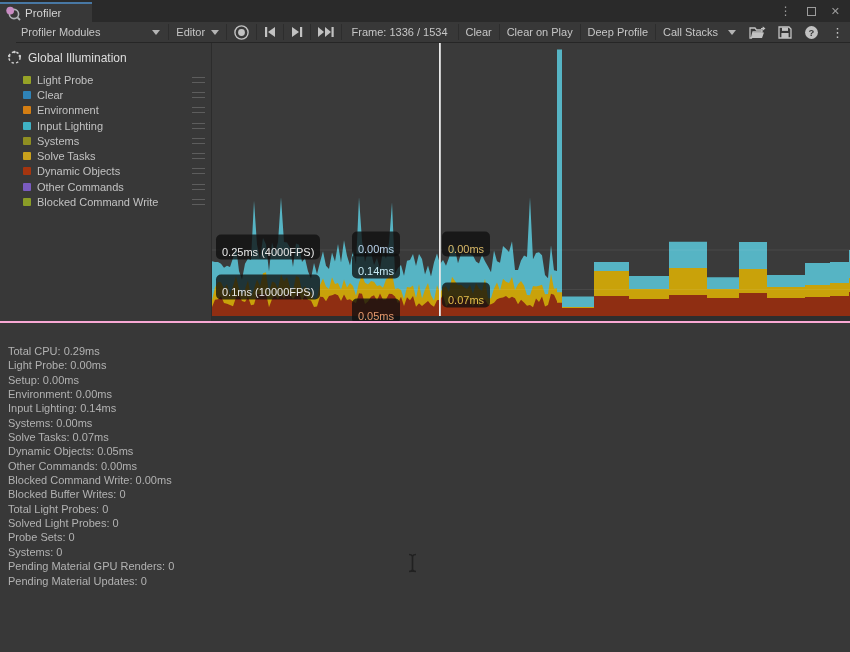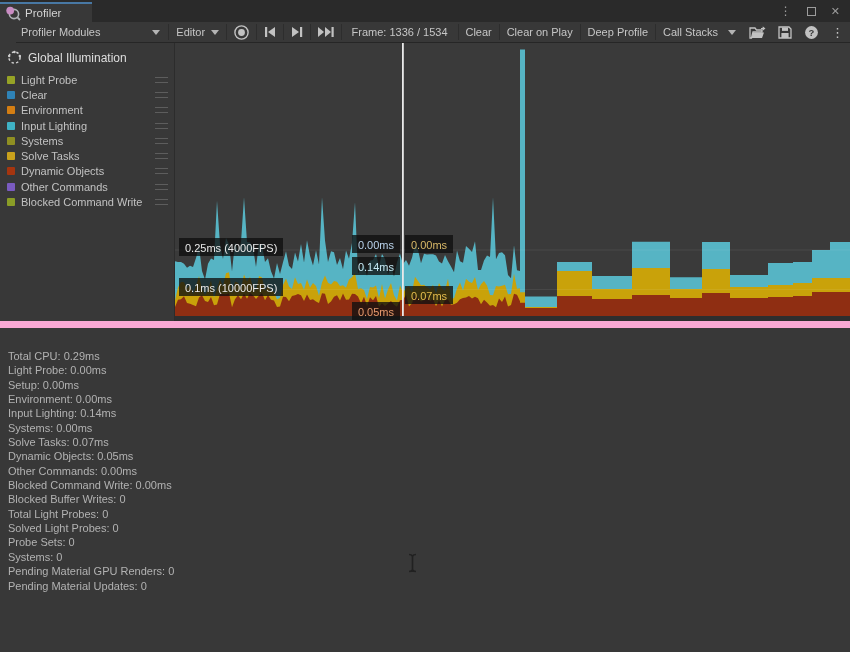--- a/index.html
+++ b/index.html
@@ -29,38 +29,38 @@
            border-top:5px solid #b4b4b4; margin-left:6px; }
   .modules-dd { width:170px; justify-content:space-between; padding:0 8px 0 5px; }
   .tb-label { pointer-events:none; }
   .frame-display { padding:0 10px; color:#c6c6c6; }
   .tb-iconbtn { padding:0 6px; }
   .tb-spacer { flex:1; }
   svg.icon { display:block; }
 
   
   .main { position:absolute; top:43px; left:0; width:850px; height:278px; display:flex; }
-  .sidebar { width:175px; background:#383838; border-right:1px solid #2c2c2c; padding-top:3px; }
+  .sidebar { width:212px; background:#383838; border-right:1px solid #2c2c2c; padding-top:3px; }
   .module-header { display:flex; align-items:center; gap:6px; padding:4px 6px 7px 7px; color:#dedede;
                    font-size:12px; }
-  .legend-row { display:flex; align-items:center; height:15.3px; padding-left:7px; color:#c2c2c2; }
+  .legend-row { display:flex; align-items:center; height:15.3px; padding-left:7px; color:#c2c2c2;margin-left:16px; }
   .legend-swatch { width:8px; height:8px; border-radius:1px; margin-right:6px; flex:none; }
   .legend-label { flex:1; overflow:hidden; white-space:nowrap; }
   .legend-handle { width:13px; height:6px; border-top:1px solid #5d5d5d; border-bottom:1px solid #5d5d5d;
                    margin-right:6px; flex:none; }
 
   .chart { position:relative; flex:1; background:#3a3a3a; overflow:hidden; }
   .chart svg { position:absolute; top:0; left:0; }
   .chart-label { position:absolute; transform:translateY(-50%); background:rgba(16,16,16,0.78);
-                 border-radius:0; padding:4px 6px 2px 6px; white-space:nowrap; font-size:11px;
+                 border-radius:5px; padding:11px 6px 2px 6px; white-space:nowrap; font-size:11px;
                  pointer-events:none; }
 
   
   .stats { position:absolute; top:321px; left:0; right:0; bottom:0; background:#383838;
-           border-top:7px solid #f9a8d4; padding:21px 0 16px 8px; }
+           border-top:2px solid #f9a8d4; padding:21px 0 16px 8px; }
   .stat-line { color:#b2b2b2; line-height:14.35px; font-size:11px; }
 
   
   .cursor-ibeam { position:absolute; left:406px; top:553px; pointer-events:none; }
 </style>
 </head>
 <body>
 
 <div id="window">
 

